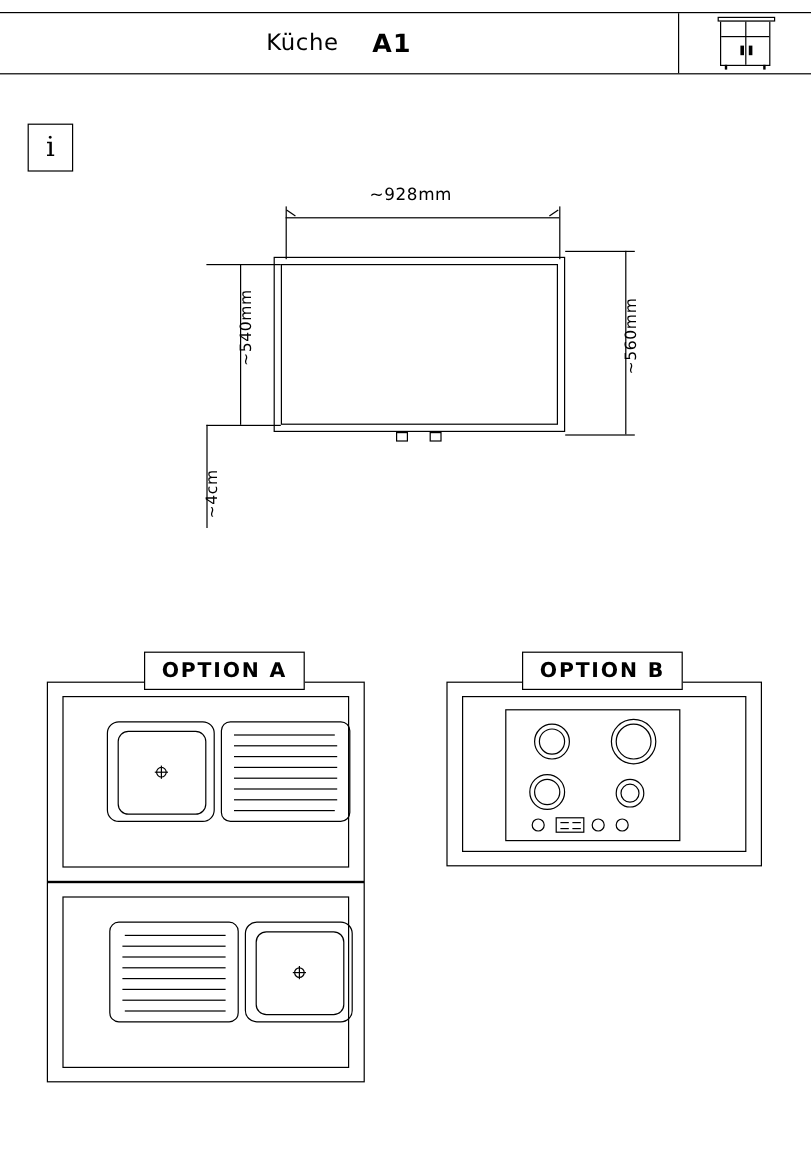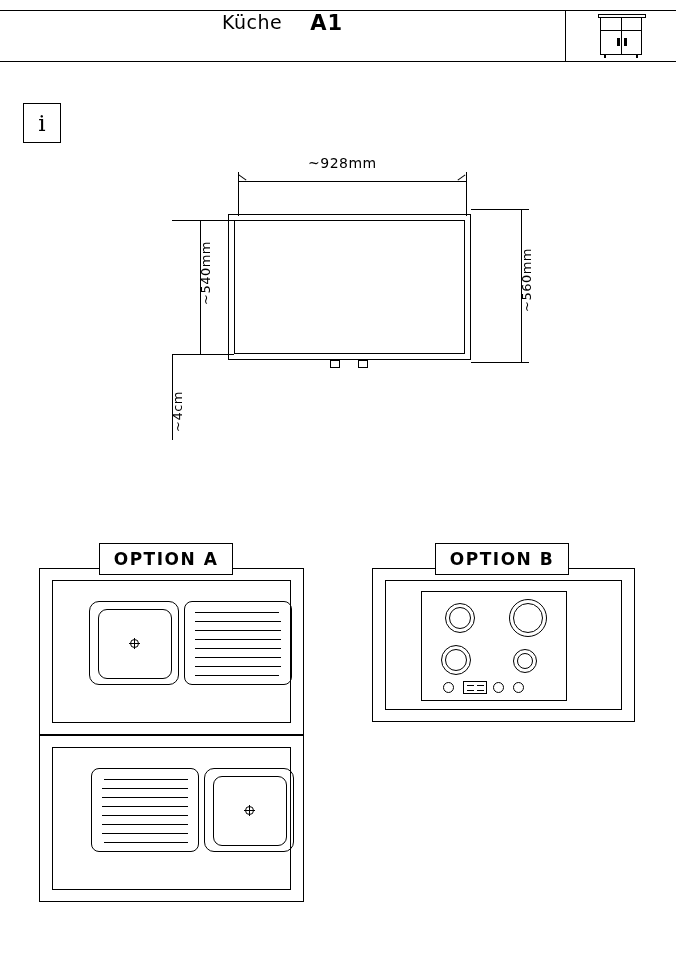--- a/index.html
+++ b/index.html
@@ -35,21 +35,21 @@
     display: flex;
     align-items: center;
     justify-content: center;
     font-size: 23px;
     letter-spacing: 0.5px;
   }
   .tb-title {
     flex: 1;
     border-right: 1.5px solid #000;
     display: flex;
-    align-items: flex-start;
+    align-items: center;
     justify-content: center;
     gap: 28px;
   }
   .tb-sub {
     font-size: 19px;
     letter-spacing: 0.5px;
   }
   .tb-main {
     font-size: 25px;
     font-weight: bold;
@@ -329,21 +329,21 @@
 
   <div class="ln hl" style="left:172px; top:220px; width:62px;"></div>
   <div class="ln hl" style="left:172px; top:354px; width:62px;"></div>
   <div class="ln vl" style="left:200px; top:220px; height:134px;"></div>
   <div class="lbl-v" style="left:198px; top:305px;">~540mm</div>
 
   <div class="ln vl" style="left:172px; top:354px; height:86px;"></div>
   <div class="lbl-v" style="left:170px; top:432px;">~4cm</div>
 </div>
 
-<div class="opt-tag" style="left:99px; top:543px; width:134px; height:32px;">
+<div class="opt-tag" style="left:120px; top:543px; width:134px; height:32px;">
   <span>OPTION  A</span>
 </div>
 
 <div class="panel" style="left:39px; top:568px; width:265px; height:167px;">
   <div class="panel-inner" style="left:12px; top:11px; right:12px; bottom:11px;"></div>
 
   <div class="sink-basin" style="left:49px; top:32px; width:90px; height:84px;">
     <div class="sink-basin" style="left:8px; top:7px; width:74px; height:70px; border-radius:9px;"></div>
     <div class="drain" style="left:40px; top:37px;"></div>
   </div>

